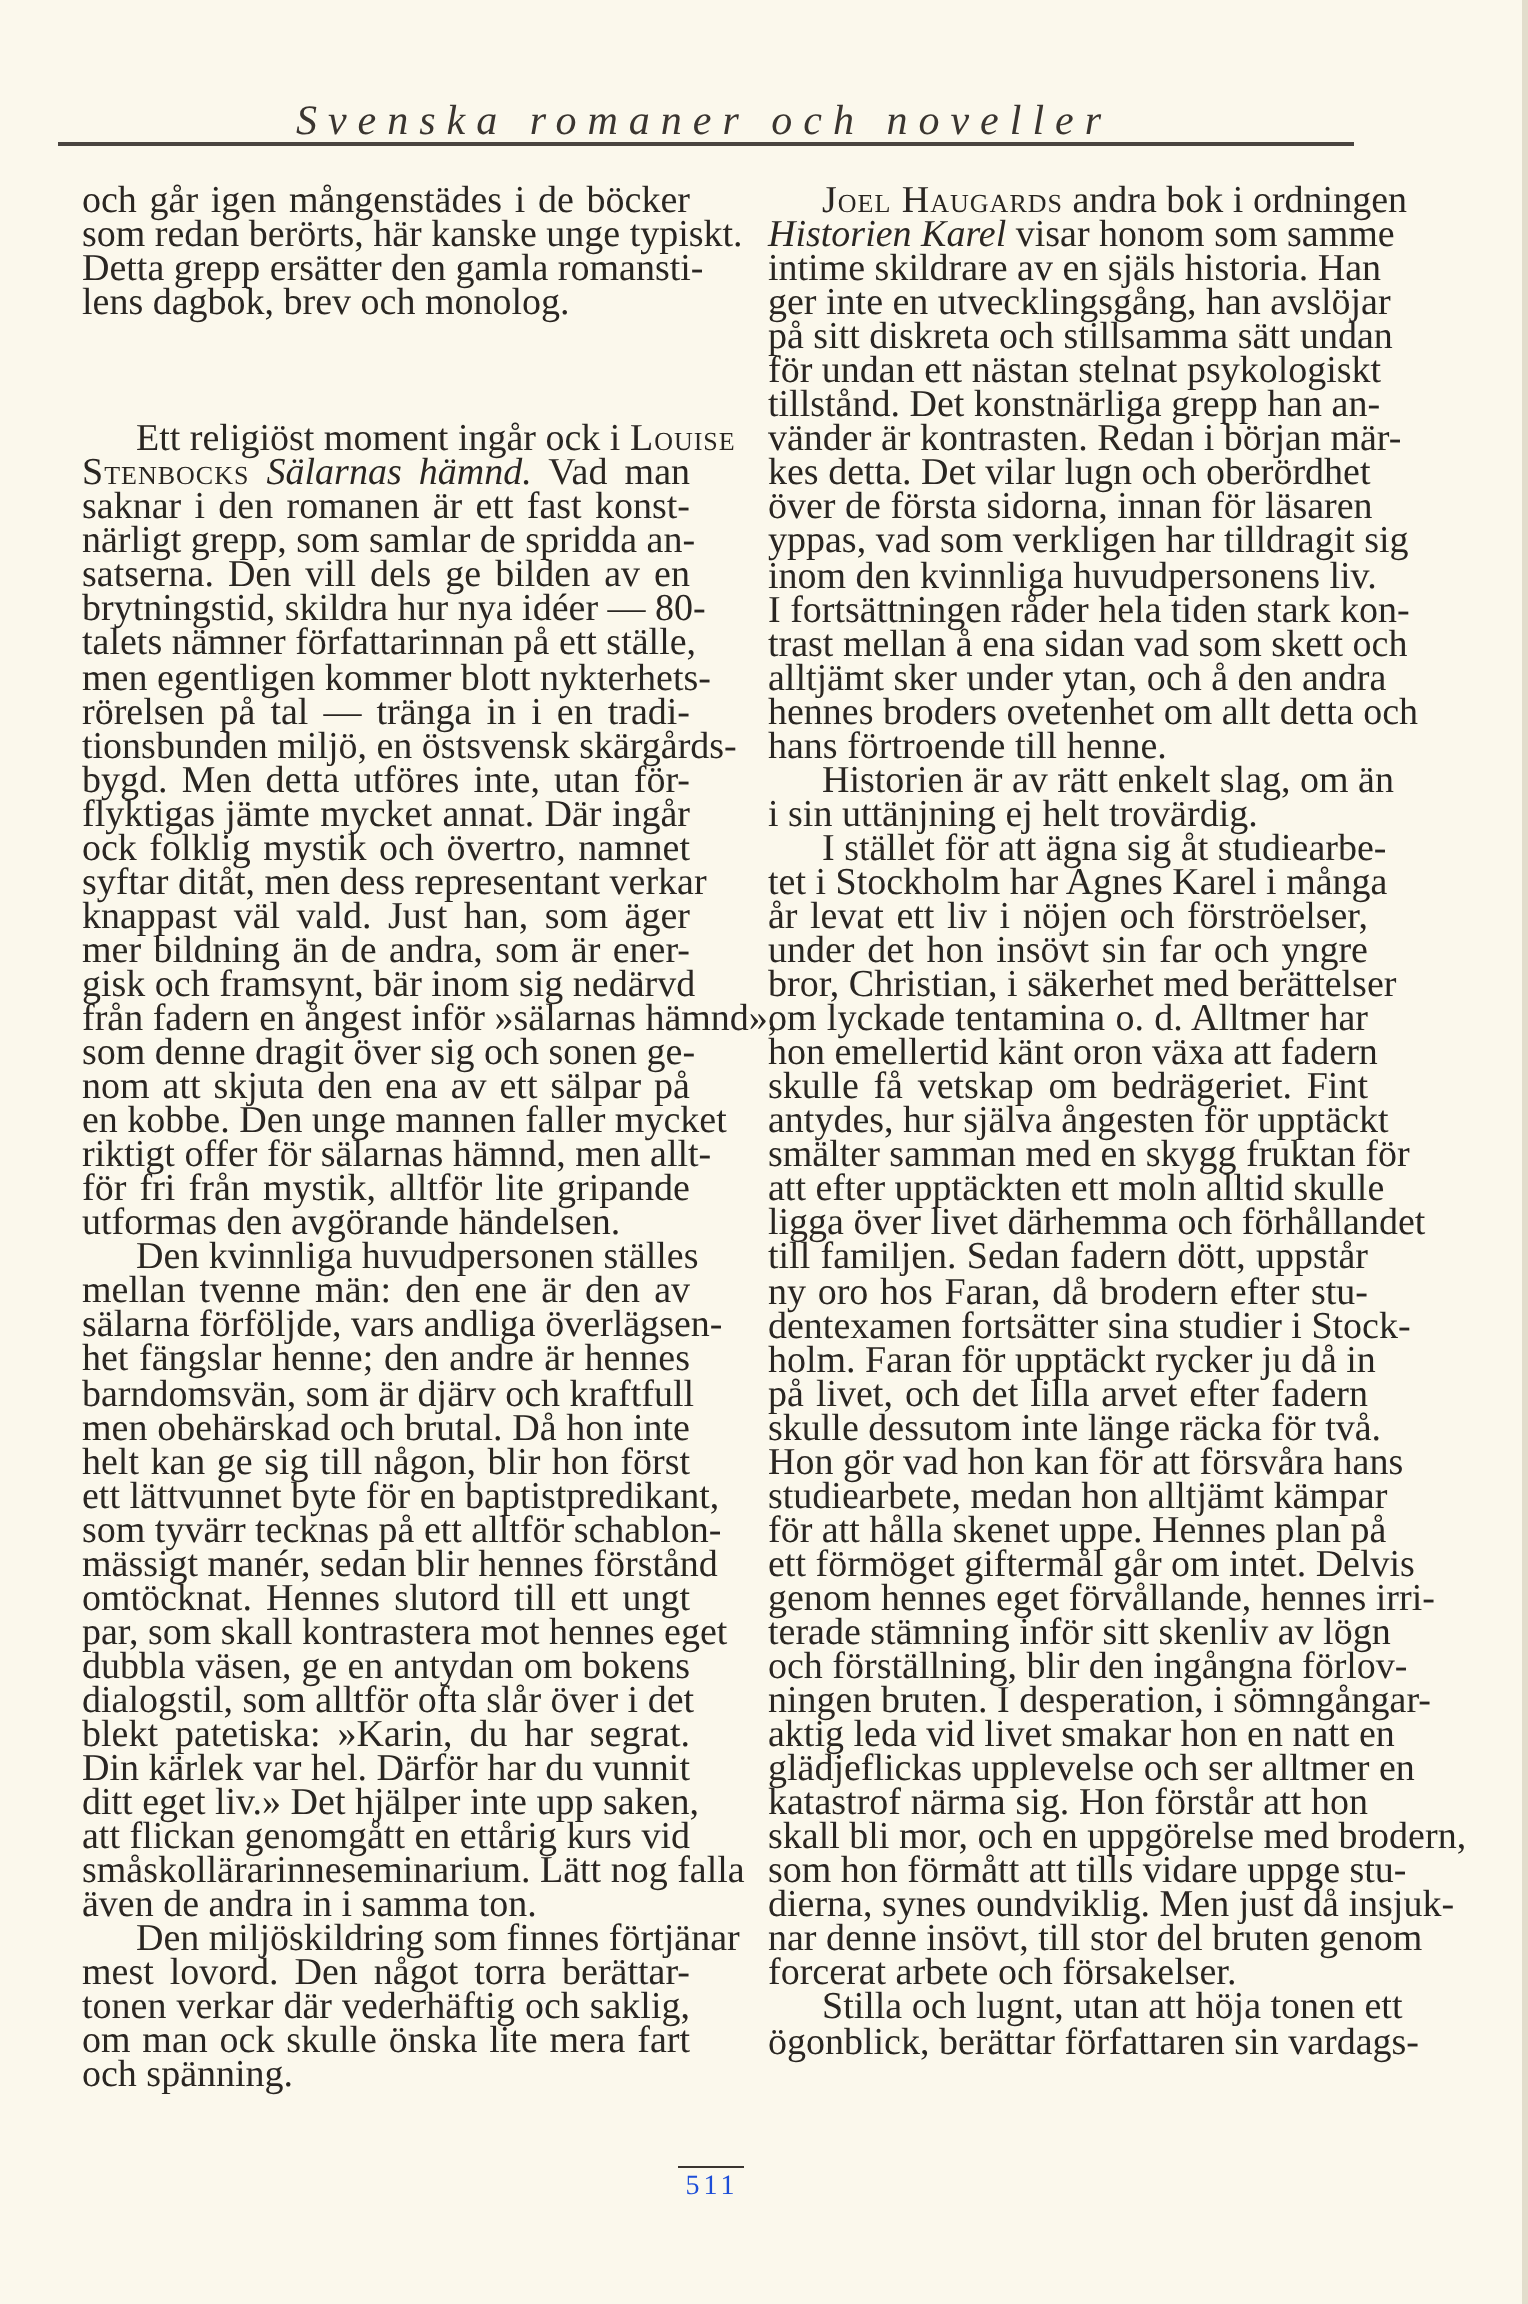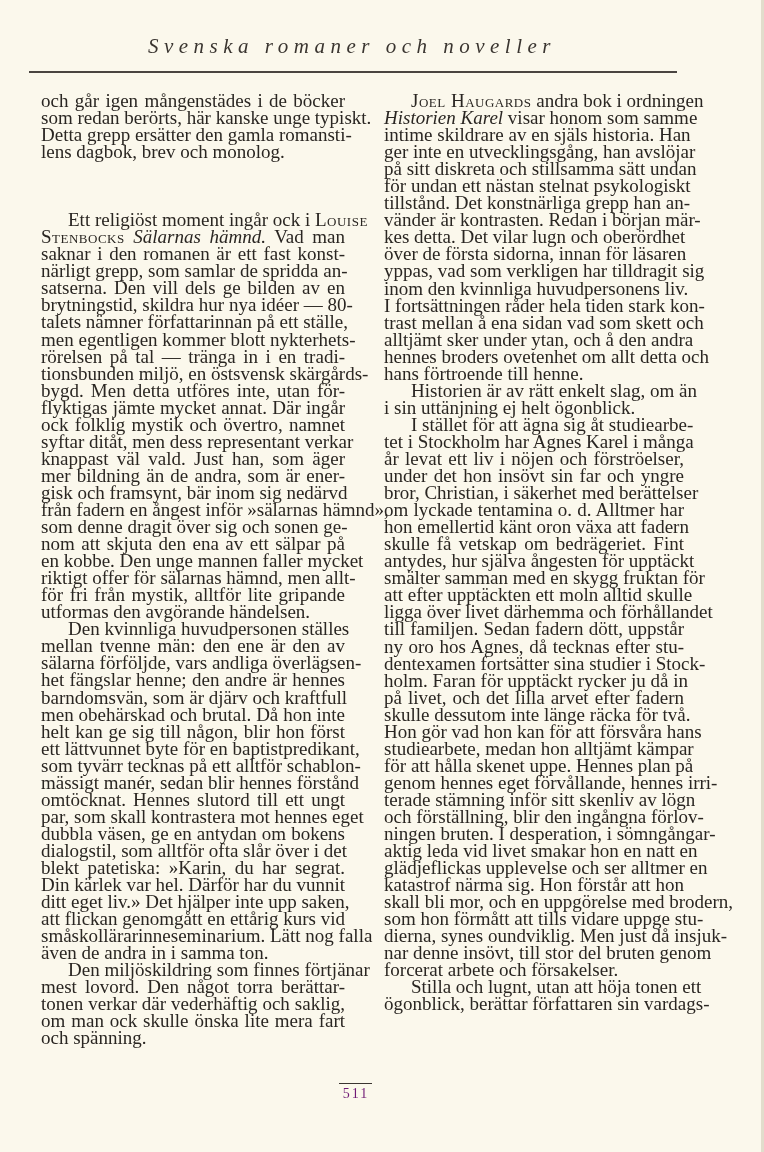--- a/index.html
+++ b/index.html
@@ -8,21 +8,21 @@
       background: #fbf8ec;
       position: relative; overflow: hidden;
       font-family: "Liberation Serif", "DejaVu Serif", serif;
       color: #2a2622;
     }
     .page-edge {
       position: absolute; right: 0; top: 0; width: 3px; height: 1152px;
       background: #e2ddcc;
     }
     .running-head {
-      position: absolute; left: 0; top: 34px; width: 704px;
+      position: absolute; left: 0; top: 48px; width: 704px;
       text-align: center;
       font-style: italic;
       font-size: 21px;
       letter-spacing: 5.5px;
       color: #3a3530;
     }
     .head-rule {
       position: absolute; left: 29px; top: 71px; width: 648px; height: 1.5px;
       background: #4a4540;
     }
@@ -44,21 +44,21 @@
     .line.indent { padding-left: 27px; }
     .gap { display: block; height: 34px; }
     .sc { font-variant: small-caps; letter-spacing: 0.5px; }
     .it { font-style: italic; }
     .folio-rule {
       position: absolute; left: 339px; top: 1083px; width: 33px; height: 1px;
       background: #3a3530;
     }
     .folio {
       position: absolute; left: 339px; top: 1086px; width: 34px;
-      text-align: center; font-size: 14px; letter-spacing: 2px; color: #701a75;
+      text-align: center; font-size: 14px; letter-spacing: 2px; color: #1d4ed8;
     }
   </style>
 </head>
 <body>
 
 <div class="page-edge"></div>
 
 <div class="running-head">Svenska romaner och noveller</div>
 <div class="head-rule"></div>
 
@@ -143,44 +143,45 @@
     <span class="line">yppas, vad som verkligen har tilldragit sig</span>
     <span class="line">inom den kvinnliga huvudpersonens liv.</span>
     <span class="line">I fortsättningen råder hela tiden stark kon-</span>
     <span class="line">trast mellan å ena sidan vad som skett och</span>
     <span class="line">alltjämt sker under ytan, och å den andra</span>
     <span class="line">hennes broders ovetenhet om allt detta och</span>
     <span class="line last">hans förtroende till henne.</span>
   </div>
   <div>
     <span class="line indent">Historien är av rätt enkelt slag, om än</span>
-    <span class="line last">i sin uttänjning ej helt ögonblick.</span>
+    <span class="line last">i sin uttänjning ej helt trovärdig.</span>
   </div>
   <div>
     <span class="line indent">I stället för att ägna sig åt studiearbe-</span>
     <span class="line">tet i Stockholm har Agnes Karel i många</span>
     <span class="line">år levat ett liv i nöjen och förströelser,</span>
     <span class="line">under det hon insövt sin far och yngre</span>
     <span class="line">bror, Christian, i säkerhet med berättelser</span>
     <span class="line">om lyckade tentamina o. d. Alltmer har</span>
     <span class="line">hon emellertid känt oron växa att fadern</span>
     <span class="line">skulle få vetskap om bedrägeriet. Fint</span>
     <span class="line">antydes, hur själva ångesten för upptäckt</span>
     <span class="line">smälter samman med en skygg fruktan för</span>
     <span class="line">att efter upptäckten ett moln alltid skulle</span>
     <span class="line">ligga över livet därhemma och förhållandet</span>
     <span class="line">till familjen. Sedan fadern dött, uppstår</span>
-    <span class="line">ny oro hos Agnes, då tecknas efter stu-</span>
+    <span class="line">ny oro hos Faran, då brodern efter stu-</span>
     <span class="line">dentexamen fortsätter sina studier i Stock-</span>
     <span class="line">holm. Faran för upptäckt rycker ju då in</span>
     <span class="line">på livet, och det lilla arvet efter fadern</span>
     <span class="line">skulle dessutom inte länge räcka för två.</span>
     <span class="line">Hon gör vad hon kan för att försvåra hans</span>
     <span class="line">studiearbete, medan hon alltjämt kämpar</span>
     <span class="line">för att hålla skenet uppe. Hennes plan på</span>
+    <span class="line">ett förmöget giftermål går om intet. Delvis</span>
     <span class="line">genom hennes eget förvållande, hennes irri-</span>
     <span class="line">terade stämning inför sitt skenliv av lögn</span>
     <span class="line">och förställning, blir den ingångna förlov-</span>
     <span class="line">ningen bruten. I desperation, i sömngångar-</span>
     <span class="line">aktig leda vid livet smakar hon en natt en</span>
     <span class="line">glädjeflickas upplevelse och ser alltmer en</span>
     <span class="line">katastrof närma sig. Hon förstår att hon</span>
     <span class="line">skall bli mor, och en uppgörelse med brodern,</span>
     <span class="line">som hon förmått att tills vidare uppge stu-</span>
     <span class="line">dierna, synes oundviklig. Men just då insjuk-</span>

